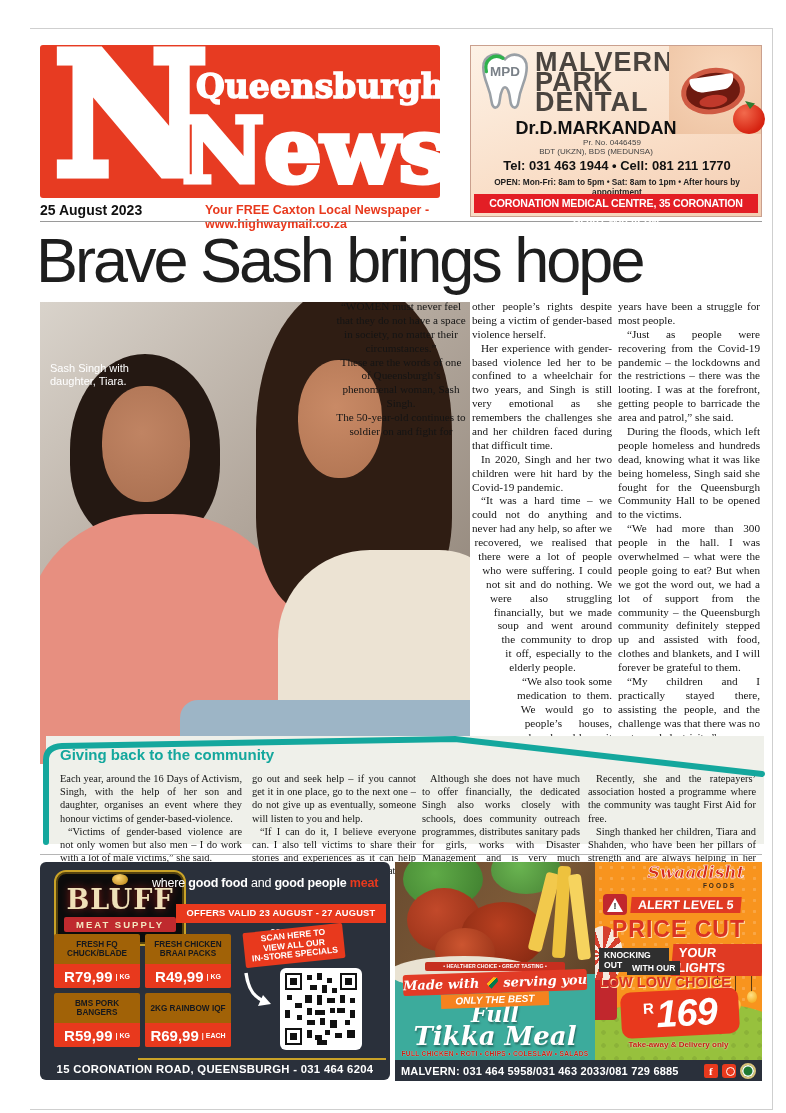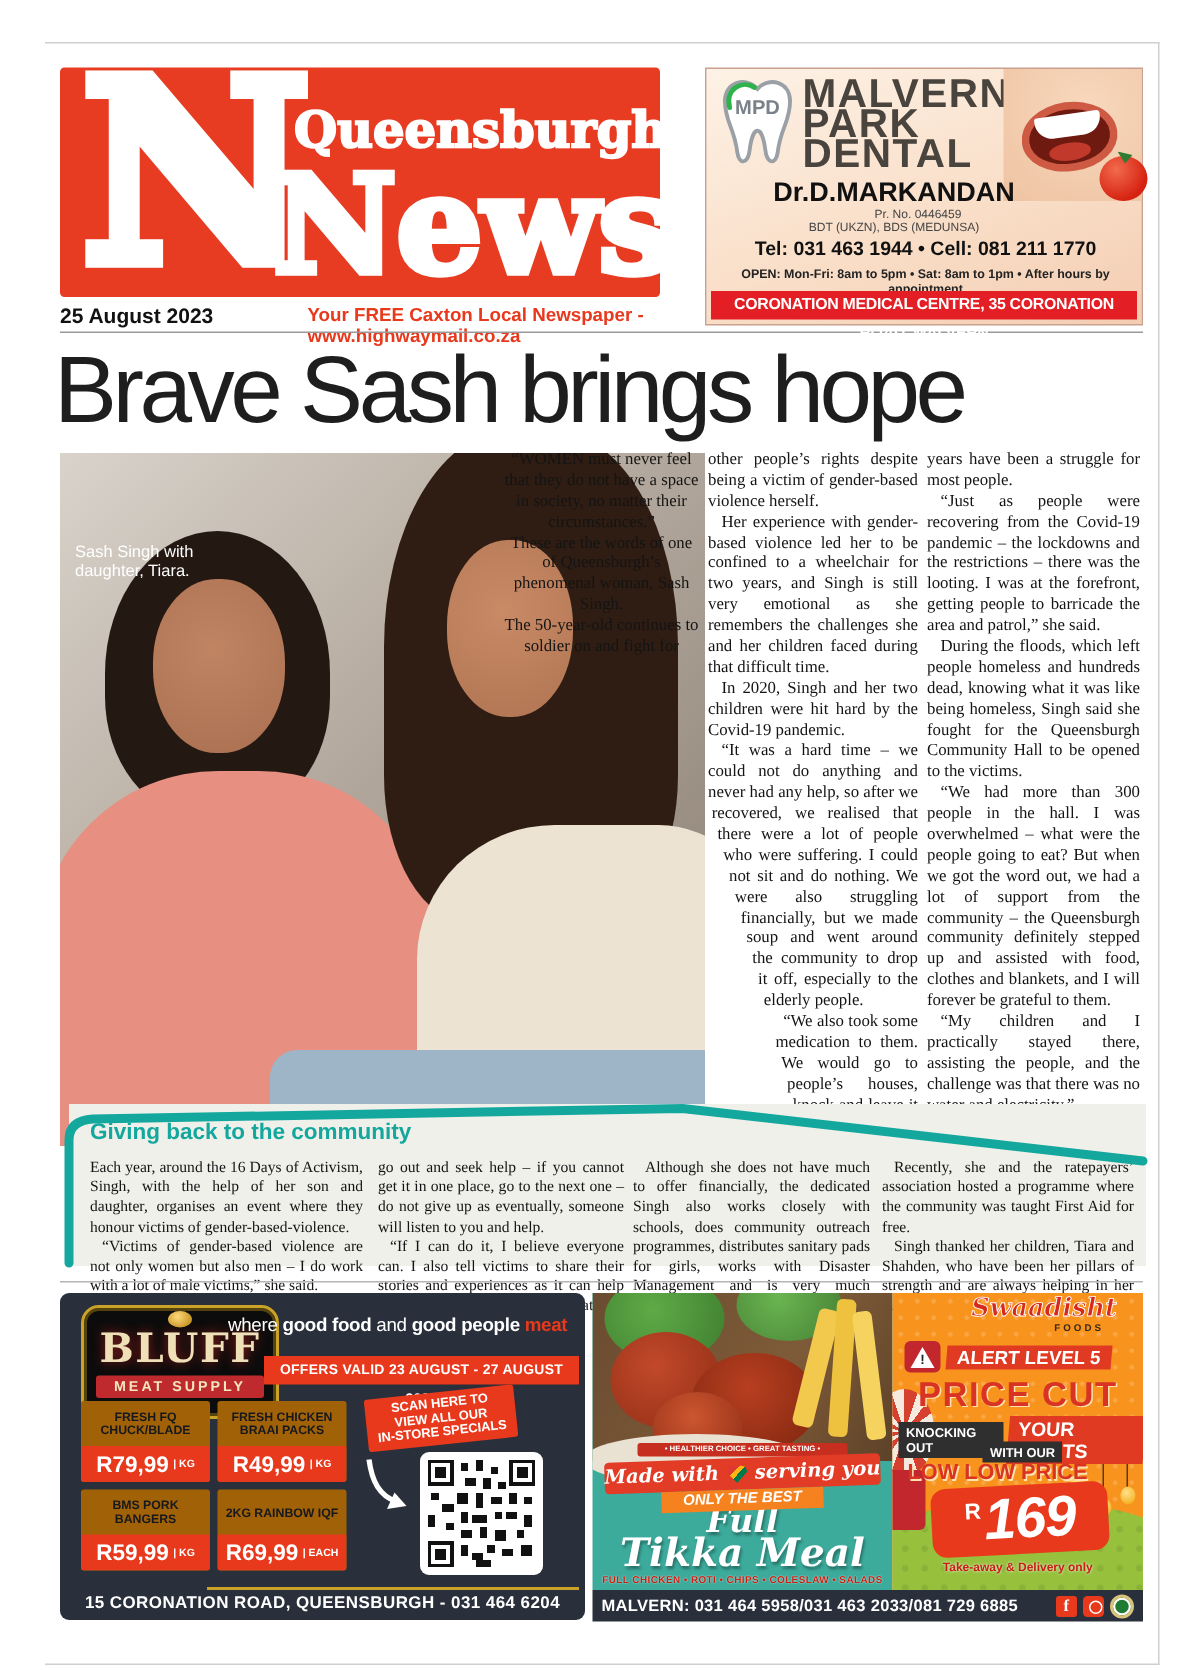--- a/index.html
+++ b/index.html
@@ -118,21 +118,21 @@
   .stri{width:24px;height:21px;background:#c1272d;border-radius:4px;display:flex;align-items:center;justify-content:center}
   .stri .tr{width:0;height:0;border-left:8px solid transparent;border-right:8px solid transparent;
        border-bottom:14px solid #fff;position:relative}
   .stri .ex{position:absolute;margin-top:3px;font-weight:bold;font-size:9px;color:#222;z-index:5}
   .salert{background:#e03a23;color:#fff;font-weight:bold;font-size:12.5px;padding:1px 7px;transform:skewX(-5deg)}
   .spricecut{position:absolute;left:0;top:54px;width:167px;text-align:center;color:#d93323;font-weight:bold;
        font-size:23px;letter-spacing:1px;z-index:4;text-shadow:1px 1px 0 #ffe2b0}
   .sknock{position:absolute;left:4px;top:82px;display:flex;align-items:center;gap:3px;z-index:4}
   .sdark{background:#2f2f2f;color:#fff;font-weight:bold;font-size:8.6px;padding:2px 5px}
   .slights{background:#e03a23;color:#fff;font-weight:bold;font-size:13px;padding:1px 6px;transform:skewX(-5deg)}
-  .swithour{position:absolute;left:60px;top:99px;z-index:4}
+  .swithour{position:absolute;left:32px;top:99px;z-index:4}
   .slow{position:absolute;left:0px;top:112px;width:140px;text-align:center;color:#d93323;font-weight:bold;
        font-size:14.5px;z-index:4;text-shadow:1px 1px 0 #ffe2b0}
   .string{position:absolute;width:1px;background:#5a3a10;z-index:3}
   .bulb{position:absolute;width:10px;height:12px;border-radius:50%;z-index:3;
        background:radial-gradient(circle at 40% 35%,#ffe28a,#f2a007)}
   .shill{position:absolute;left:-24px;bottom:-26px;width:230px;height:86px;background:#97c13d;z-index:2;
        border-radius:48% 52% 0 0;background-image:radial-gradient(rgba(0,0,0,.08) 2px,transparent 2.6px);background-size:13px 13px}
   .sprice{position:absolute;left:26px;top:128px;width:118px;height:46px;background:#e8391d;border-radius:10px;
        transform:rotate(-3deg);z-index:4;display:flex;align-items:center;justify-content:center;color:#fff}
   .sprice .cur{font-weight:bold;font-size:15px;margin:-14px 2px 0 0}
@@ -392,21 +392,21 @@
           <div class="ex">!</div>
         </div>
       <div class="salert">ALERT LEVEL 5</div>
     </div>
     <div class="spricecut">PRICE CUT</div>
     <div class="sknock">
       <div class="sdark">KNOCKING OUT</div>
       <div class="slights">YOUR LIGHTS</div>
     </div>
     <div class="sdark swithour">WITH OUR</div>
-    <div class="slow">LOW LOW PRICE</div>
+    <div class="slow">LOW LOW CHOICE</div>
     <div class="string" style="left:122px;top:96px;height:26px"></div>
     <div class="string" style="left:140px;top:96px;height:42px"></div>
     <div class="string" style="left:156px;top:96px;height:34px"></div>
     <div class="bulb" style="left:118px;top:121px"></div>
     <div class="bulb" style="left:136px;top:137px"></div>
     <div class="bulb" style="left:152px;top:129px"></div>
     <div class="schili"></div>
     <div class="schilitag"></div>
     <div class="shill"></div>
     <div class="sprice">

